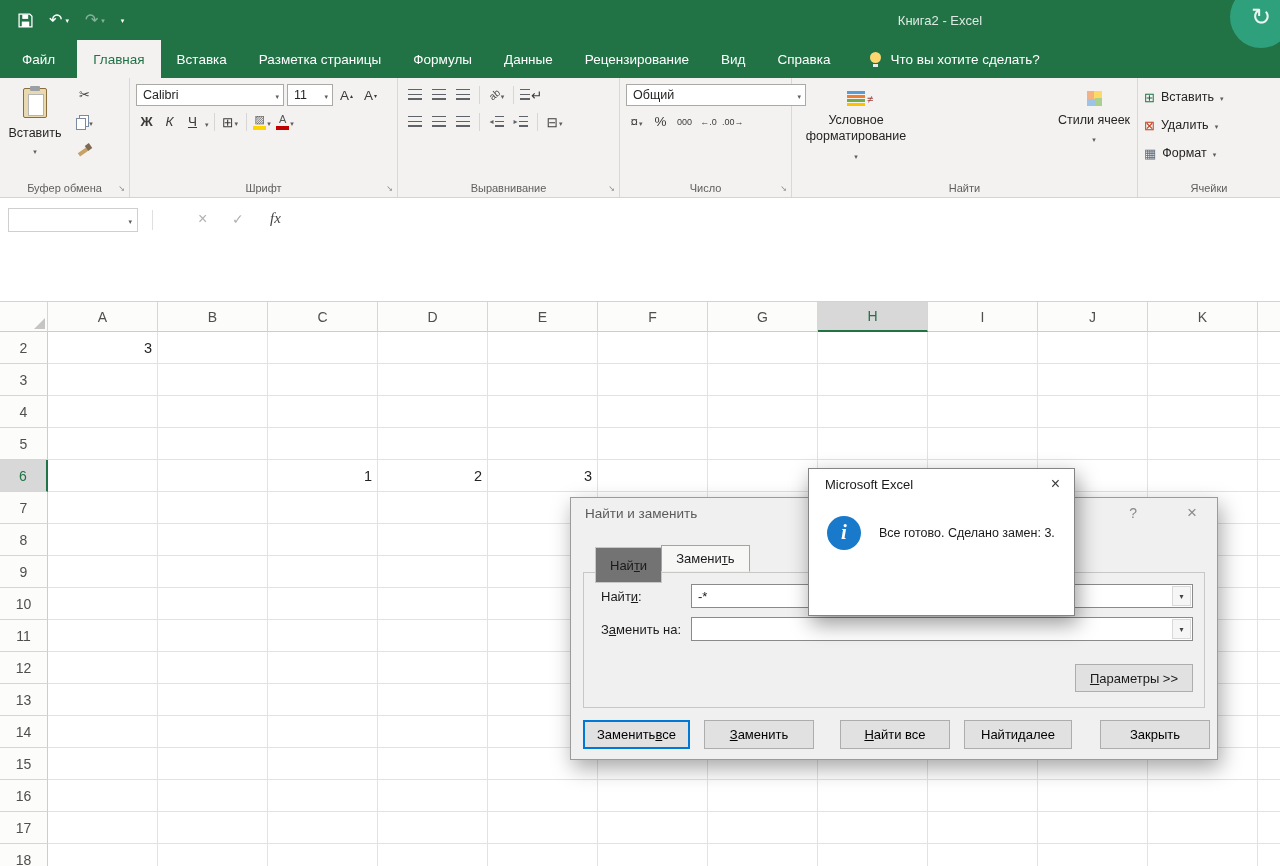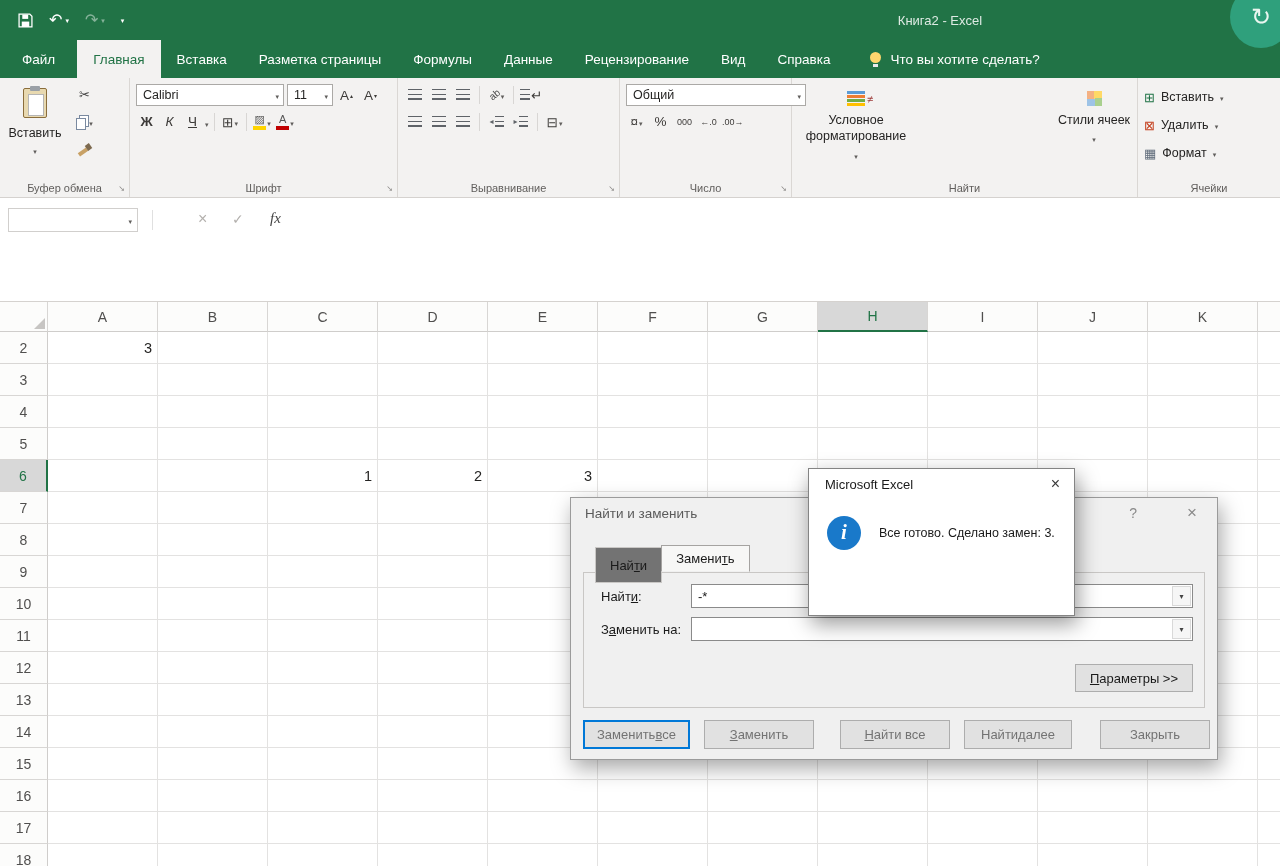--- a/index.html
+++ b/index.html
@@ -109,21 +109,21 @@
   .tabctrl{position:absolute;left:24px;top:49px;display:flex;z-index:3}
   .dtab{height:36px;padding:0 14px;display:flex;align-items:center;background:#737373;border:1px solid #c9c7c5;margin-right:-1px;font-size:13px}
   .dtab.active{background:#f7f7f6;border-color:#a5a3a1;border-bottom-color:#f0f0f0;height:27px;margin-top:-2px}
   .tabpage{position:absolute;left:12px;right:12px;top:74px;height:136px;border:1px solid #c9c7c5;z-index:1}
   .frow{position:absolute;left:30px;display:flex;align-items:center;z-index:2}
   .frow.r1{top:86px}.frow.r2{top:119px}
   .frow label{width:90px;font-size:13px}
   .dcombo{width:502px;height:24px;background:#fff;border:1px solid #8a8a8a;display:flex;align-items:center;padding-left:6px;position:relative;font-size:13px}
   .darr{position:absolute;right:1px;top:1px;bottom:1px;width:19px;display:flex;align-items:center;justify-content:center;background:#f6f6f6;border:1px solid #d9d9d9}
   .darr::before{content:"▾";font-size:8px;color:#444}
-  .dbtn{position:absolute;top:0;height:29px;background:#e1e1e1;border:1px solid #adadad;display:flex;align-items:center;justify-content:center;font-size:13px;color:#737373}
+  .dbtn{position:absolute;top:0;height:29px;background:#e1e1e1;border:1px solid #adadad;display:flex;align-items:center;justify-content:center;font-size:13px;color:#000000}
   .dbtn.default{border:2px solid var(--focus_blue,#0078d7)}
   .opts{position:absolute;right:24px;top:166px;width:118px;height:28px;background:#e1e1e1;border:1px solid #adadad;display:flex;align-items:center;justify-content:center;font-size:13px;z-index:2}
   .dbtns{position:absolute;left:12px;top:222px;right:8px;height:29px}
 
   
   .msgbox{position:absolute;left:808px;top:468px;width:267px;height:148px;background:#fff;border:1px solid #848484;box-shadow:3px 8px 20px rgba(0,0,0,.4);z-index:30}
   .mb-title{height:30px;display:flex;align-items:center;padding-left:16px;font-size:13px;color:#1a1a1a}
   .mb-close{position:absolute;right:14px;top:6px;font-size:16px;color:#3b3b3b}
   .mb-body{position:absolute;left:0;top:30px;right:0;height:67px;display:flex;align-items:center;gap:18px;padding-left:18px}
   .mb-icon{width:34px;height:34px;border-radius:50%;background:var(--info_blue,#1979ca);color:#fff;display:flex;align-items:center;justify-content:center;font-family:"Liberation Serif",serif;font-style:italic;font-weight:bold;font-size:21px;flex:none}

